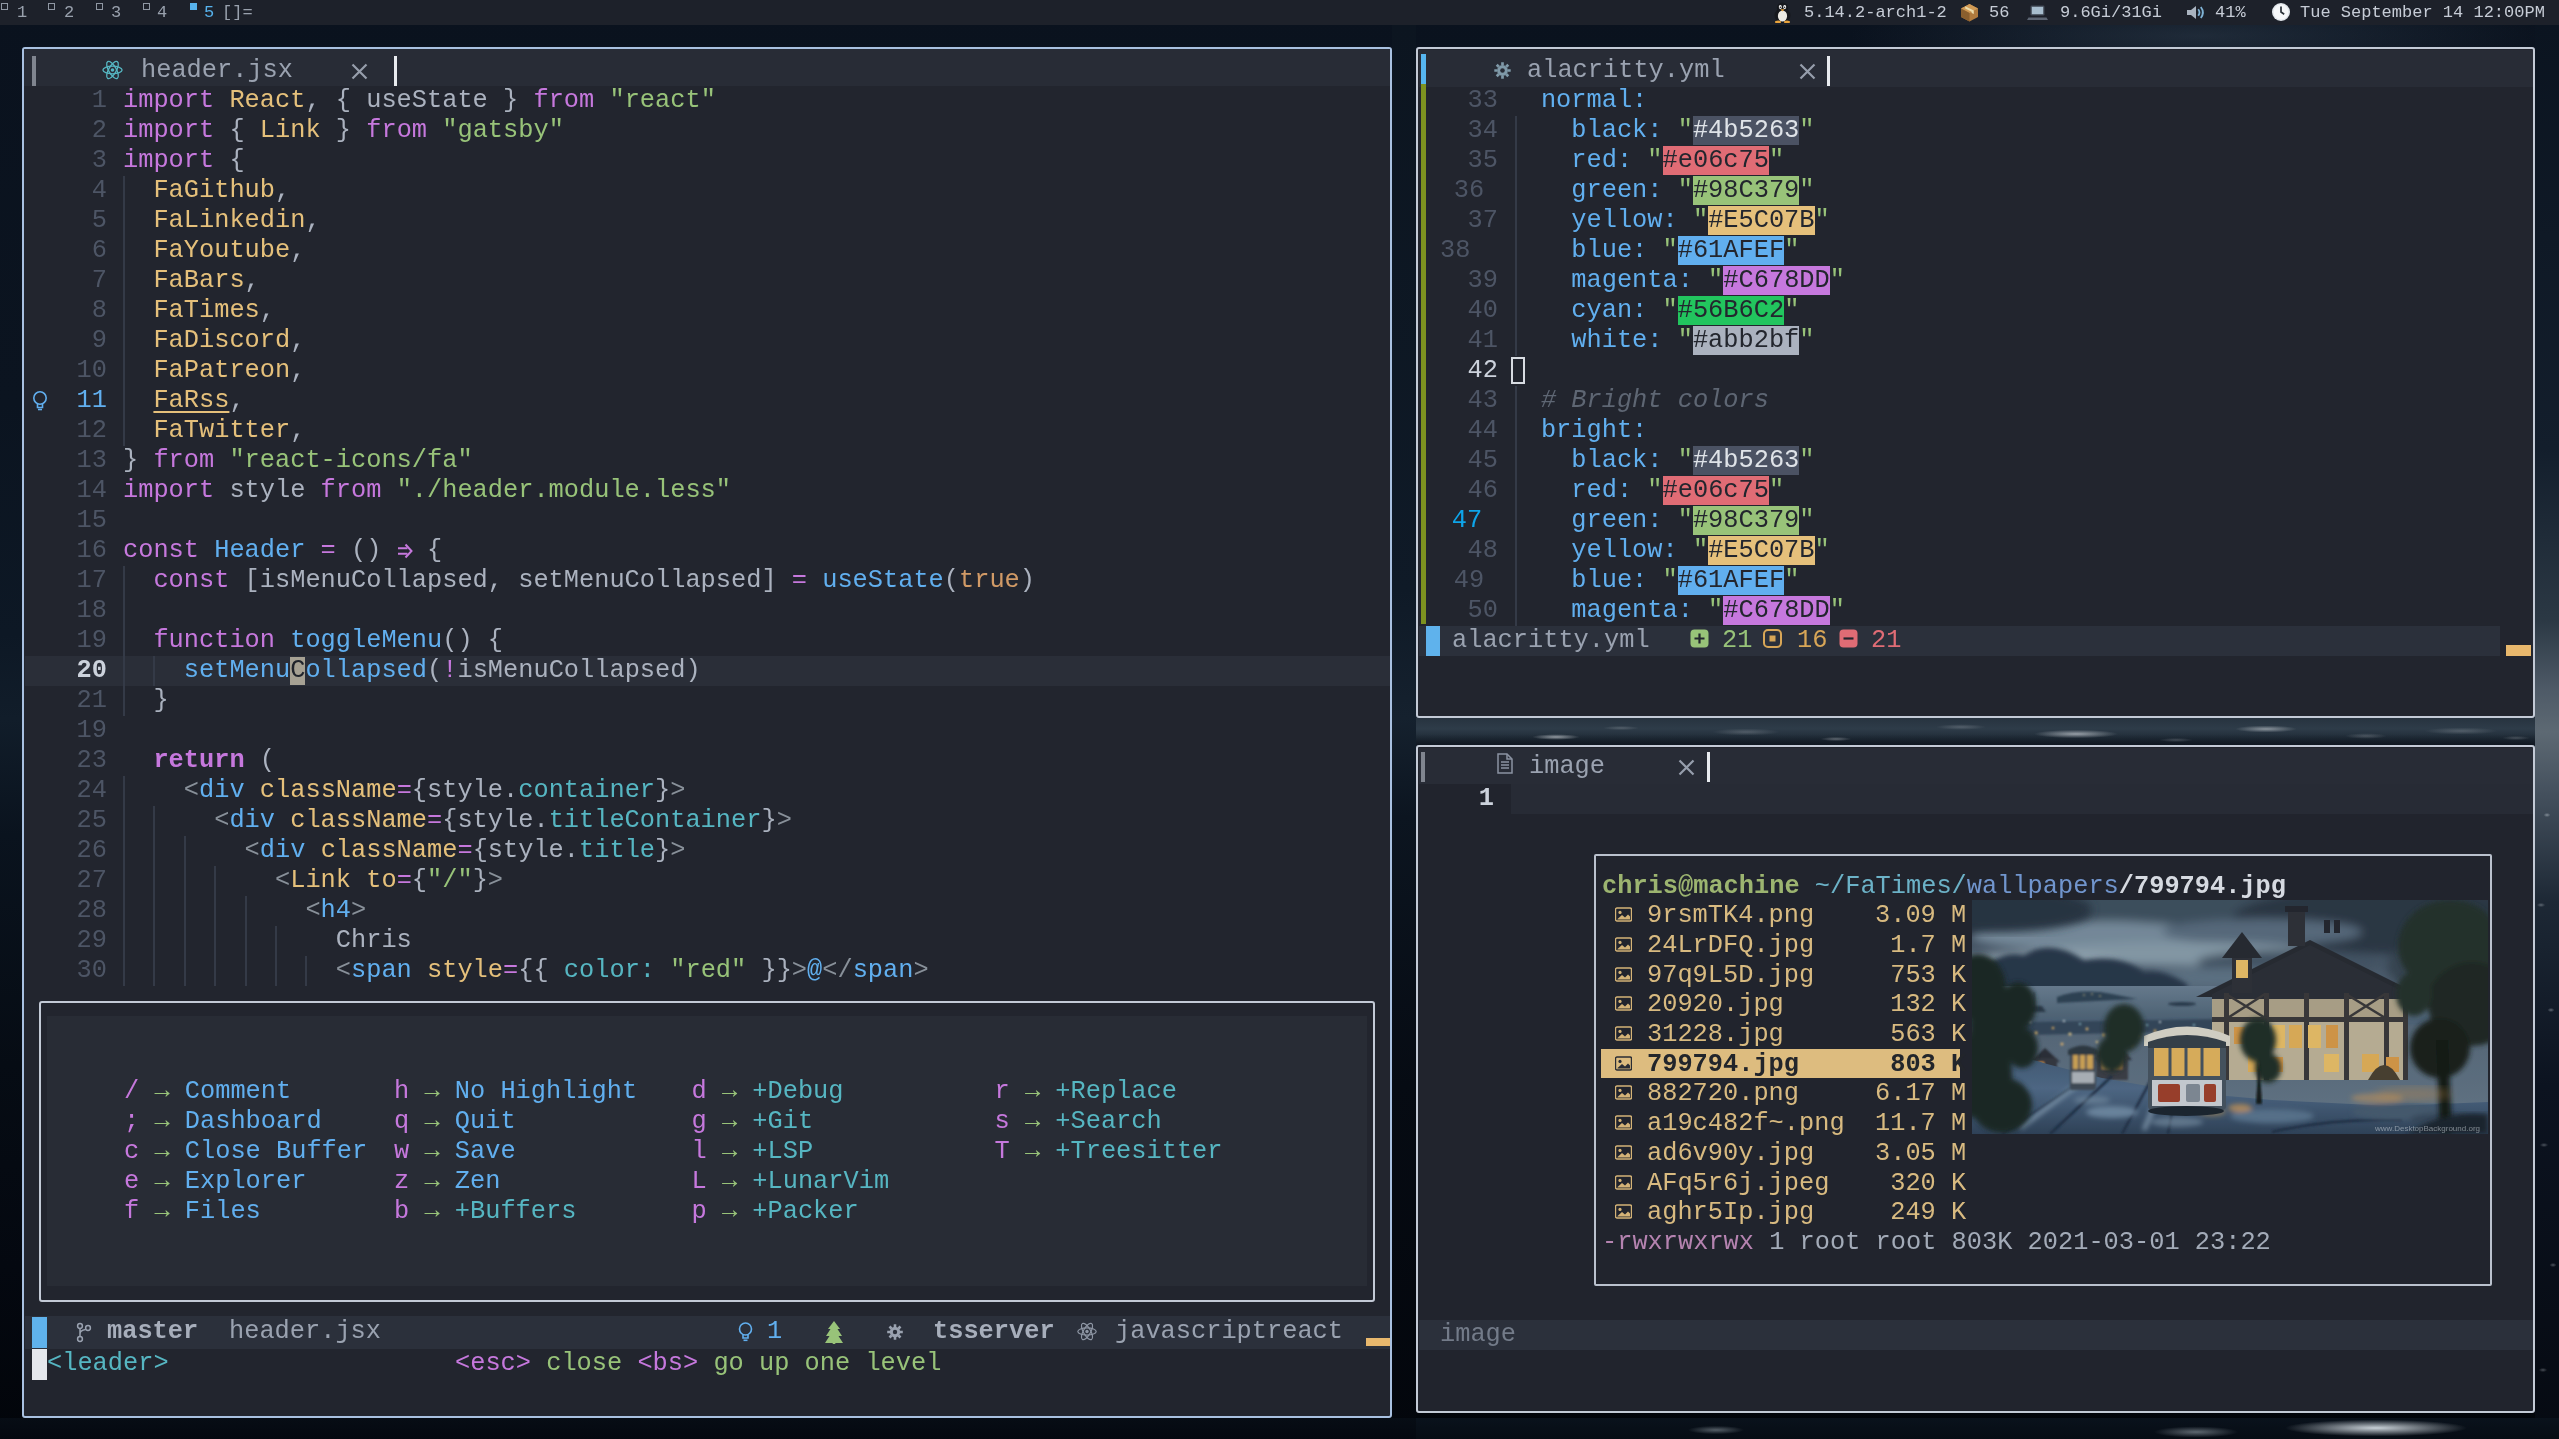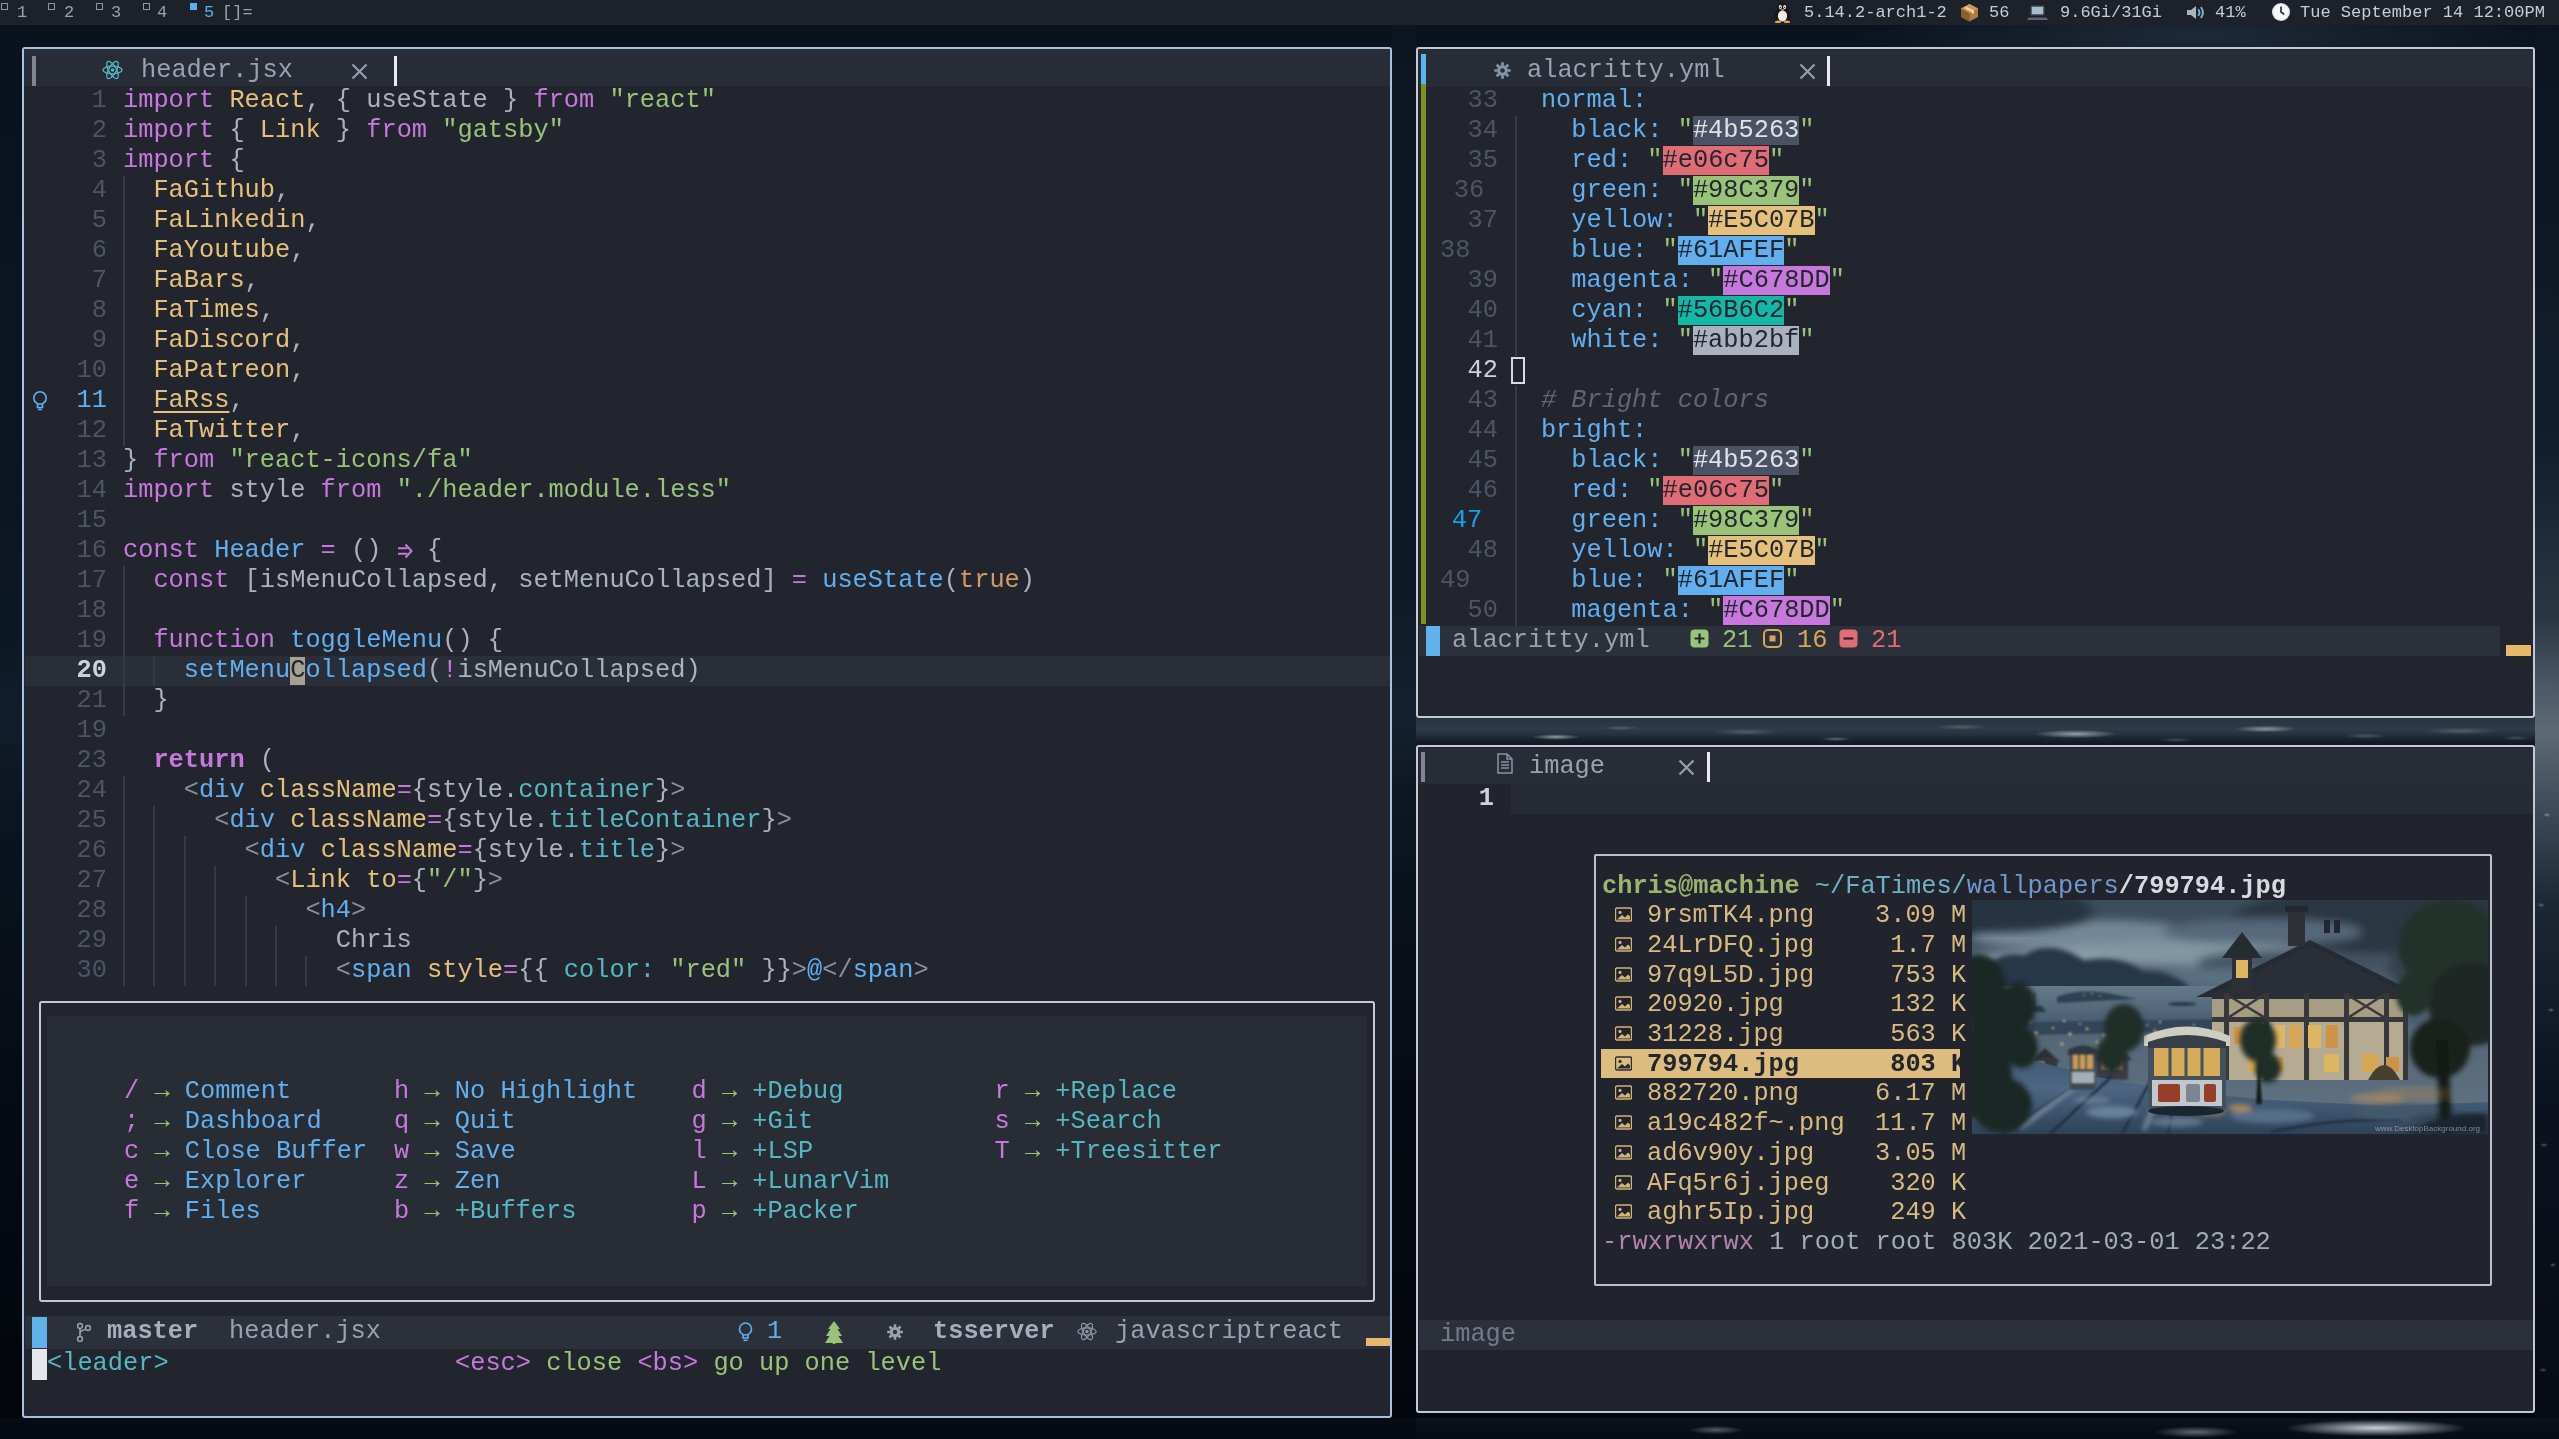--- a/index.html
+++ b/index.html
@@ -290,37 +290,37 @@
 <div class="a mono" style="left:1510.5px;top:146px;color:#abb2bf">    <i class="fn">red:</i><i class="st"> "</i><i style="background:#e06c75;color:#23262e">#e06c75</i><i class="st">"</i></div>
 <div class="a mono" style="left:1440px;top:176px;color:#4d5565;width:58px;text-align:center">36</div>
 <div class="a mono" style="left:1510.5px;top:176px;color:#abb2bf">    <i class="fn">green:</i><i class="st"> "</i><i style="background:#98C379;color:#23262e">#98C379</i><i class="st">"</i></div>
 <div class="a mono" style="left:1440px;top:206px;color:#4d5565;width:58px;text-align:right">37</div>
 <div class="a mono" style="left:1510.5px;top:206px;color:#abb2bf">    <i class="fn">yellow:</i><i class="st"> "</i><i style="background:#E5C07B;color:#23262e">#E5C07B</i><i class="st">"</i></div>
 <div class="a mono" style="left:1440px;top:236px;color:#4d5565;width:58px;">38</div>
 <div class="a mono" style="left:1510.5px;top:236px;color:#abb2bf">    <i class="fn">blue:</i><i class="st"> "</i><i style="background:#61AFEF;color:#23262e">#61AFEF</i><i class="st">"</i></div>
 <div class="a mono" style="left:1440px;top:266px;color:#4d5565;width:58px;text-align:right">39</div>
 <div class="a mono" style="left:1510.5px;top:266px;color:#abb2bf">    <i class="fn">magenta:</i><i class="st"> "</i><i style="background:#C678DD;color:#23262e">#C678DD</i><i class="st">"</i></div>
 <div class="a mono" style="left:1440px;top:296px;color:#4d5565;width:58px;text-align:right">40</div>
-<div class="a mono" style="left:1510.5px;top:296px;color:#abb2bf">    <i class="fn">cyan:</i><i class="st"> "</i><i style="background:#14b8a6;color:#23262e">#56B6C2</i><i class="st">"</i></div>
+<div class="a mono" style="left:1510.5px;top:296px;color:#abb2bf">    <i class="fn">cyan:</i><i class="st"> "</i><i style="background:#22c55e;color:#23262e">#56B6C2</i><i class="st">"</i></div>
 <div class="a mono" style="left:1440px;top:326px;color:#4d5565;width:58px;text-align:right">41</div>
 <div class="a mono" style="left:1510.5px;top:326px;color:#abb2bf">    <i class="fn">white:</i><i class="st"> "</i><i style="background:#abb2bf;color:#23262e">#abb2bf</i><i class="st">"</i></div>
 <div class="a mono" style="left:1440px;top:356px;color:#ccd2dc;font-weight:normal;width:58px;text-align:right">42</div>
 <div class="a mono" style="left:1440px;top:386px;color:#4d5565;width:58px;text-align:right">43</div>
 <div class="a mono" style="left:1510.5px;top:386px;color:#abb2bf">  <i class="com"># Bright colors</i></div>
 <div class="a mono" style="left:1440px;top:416px;color:#4d5565;width:58px;text-align:right">44</div>
 <div class="a mono" style="left:1510.5px;top:416px;color:#abb2bf">  <i class="fn">bright:</i></div>
 <div class="a mono" style="left:1440px;top:446px;color:#4d5565;width:58px;text-align:right">45</div>
 <div class="a mono" style="left:1510.5px;top:446px;color:#abb2bf">    <i class="fn">black:</i><i class="st"> "</i><i style="background:#4b5263;color:#dfe3e8">#4b5263</i><i class="st">"</i></div>
 <div class="a mono" style="left:1440px;top:476px;color:#4d5565;width:58px;text-align:right">46</div>
 <div class="a mono" style="left:1510.5px;top:476px;color:#abb2bf">    <i class="fn">red:</i><i class="st"> "</i><i style="background:#e06c75;color:#23262e">#e06c75</i><i class="st">"</i></div>
 <div class="a mono" style="left:1438px;top:506px;color:#0ea5e9;width:58px;text-align:center">47</div>
 <div class="a mono" style="left:1510.5px;top:506px;color:#abb2bf">    <i class="fn">green:</i><i class="st"> "</i><i style="background:#98C379;color:#23262e">#98C379</i><i class="st">"</i></div>
 <div class="a mono" style="left:1440px;top:536px;color:#4d5565;width:58px;text-align:right">48</div>
 <div class="a mono" style="left:1510.5px;top:536px;color:#abb2bf">    <i class="fn">yellow:</i><i class="st"> "</i><i style="background:#E5C07B;color:#23262e">#E5C07B</i><i class="st">"</i></div>
-<div class="a mono" style="left:1440px;top:566px;color:#4d5565;width:58px;text-align:left">49</div>
+<div class="a mono" style="left:1440px;top:566px;color:#4d5565;width:58px;text-align:center">49</div>
 <div class="a mono" style="left:1510.5px;top:566px;color:#abb2bf">    <i class="fn">blue:</i><i class="st"> "</i><i style="background:#61AFEF;color:#23262e">#61AFEF</i><i class="st">"</i></div>
 <div class="a mono" style="left:1440px;top:596px;color:#4d5565;width:58px;text-align:right">50</div>
 <div class="a mono" style="left:1510.5px;top:596px;color:#abb2bf">    <i class="fn">magenta:</i><i class="st"> "</i><i style="background:#C678DD;color:#23262e">#C678DD</i><i class="st">"</i></div>
 <div class="a" style="left:1515px;top:116px;width:2px;height:240px;background:#343a47"></div>
 <div class="a" style="left:1515px;top:386px;width:2px;height:240px;background:#343a47"></div>
 <div class="a" style="left:1510.5px;top:357px;width:14px;height:27px;border:2px solid #d8dce2"></div>
 <div class="a" style="left:1418.5px;top:626px;width:1081.5px;height:30px;background:#2b303b"></div>
 <div class="a" style="left:2500px;top:626px;width:32.5px;height:30px;background:#22252e"></div>
 <div class="a" style="left:1426px;top:626px;width:14px;height:30px;background:#5fb2ec"></div>
 <div class="a mono" style="left:1452px;top:626px;color:#9aa2b0">alacritty.yml</div>

